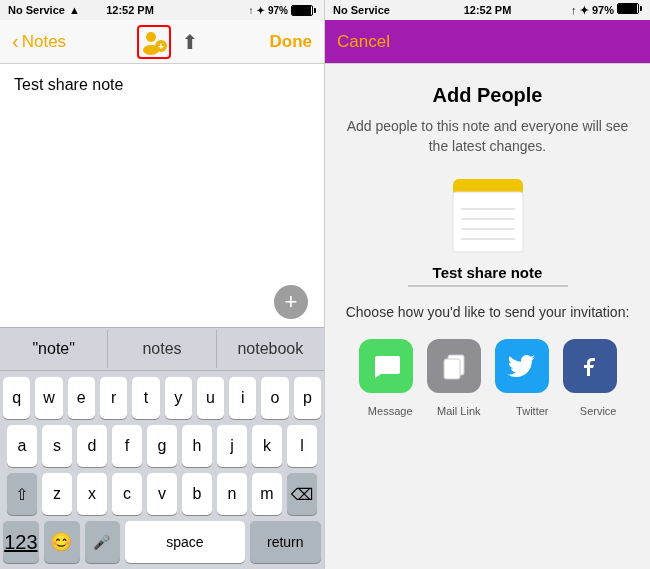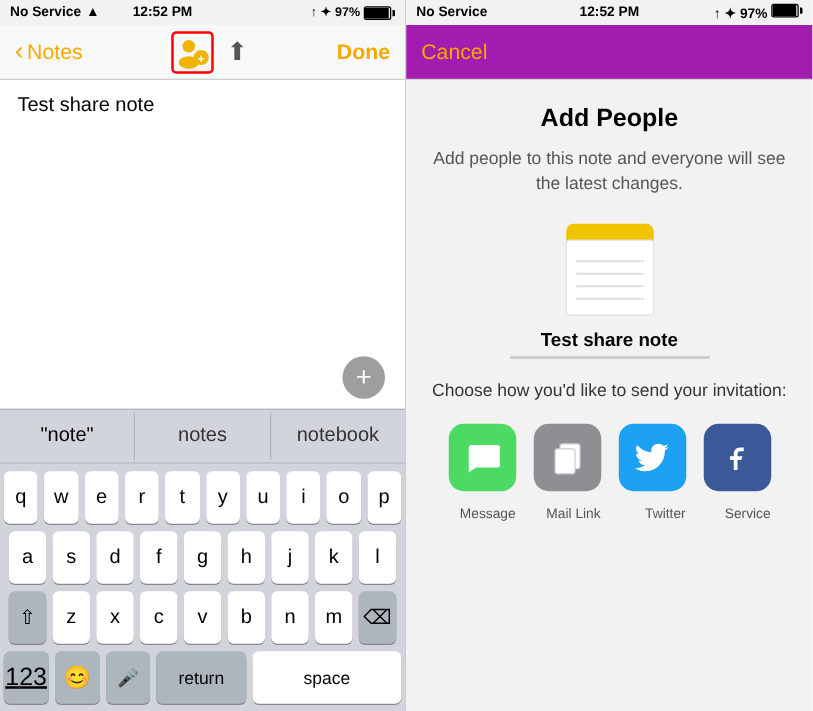--- a/index.html
+++ b/index.html
@@ -371,22 +371,22 @@
       <div class="key">b</div>
       <div class="key">n</div>
       <div class="key">m</div>
       <div class="key dark">⌫</div>
     </div>
 
     <div class="kb-row">
       <div class="key dark num-key">123</div>
       <div class="key dark emoji-key">😊</div>
       <div class="key dark mic-key">🎤</div>
+      <div class="key space-key">space</div>
       <div class="key dark return-key">return</div>
-      <div class="key space-key">space</div>
     </div>
   </div>
 
 </div>
 
 <div class="right-panel">
 
   <div class="status-bar-right">
     <div>No Service</div>
     <div class="center-time">12:52 PM</div>

